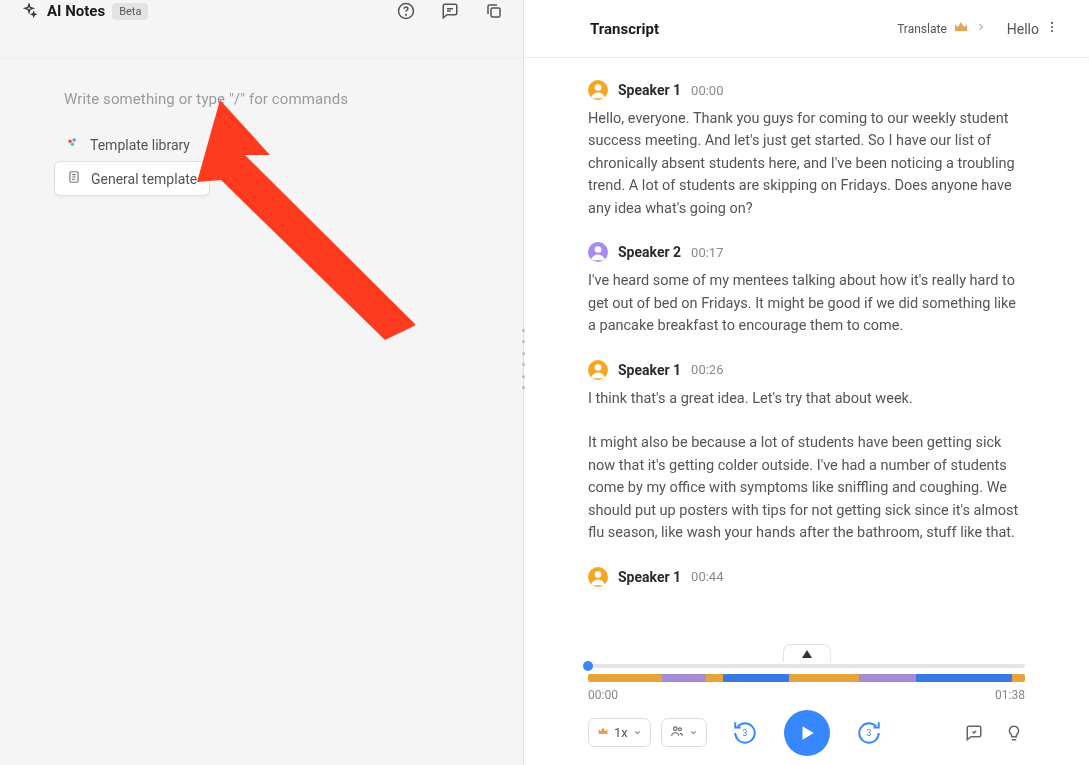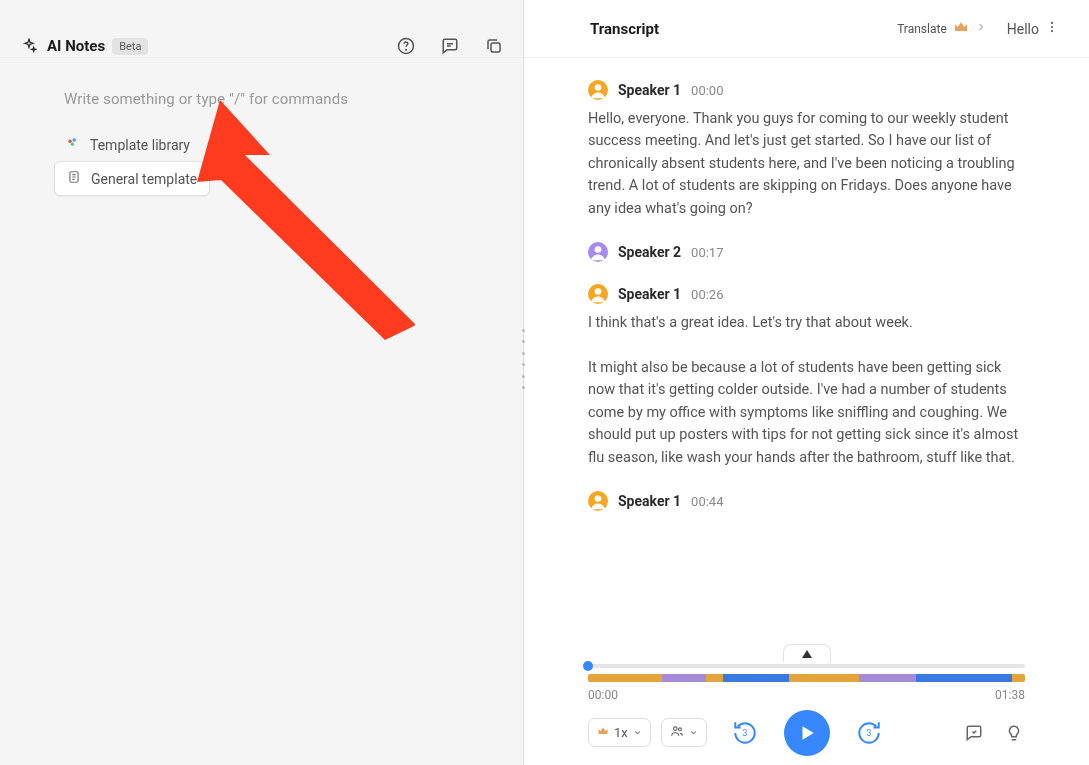--- a/index.html
+++ b/index.html
@@ -25,21 +25,21 @@
     .right-panel {
       flex: 1;
       display: flex;
       flex-direction: column;
       background: #fff;
     }
     
     .left-header {
       height: 58px;
       display: flex;
-      align-items: flex-end;
+      align-items: flex-start;
       padding: 0 18px;
       justify-content: space-between;
       border-bottom: 1px solid #eee;
     }
     .ai-notes-brand {
       display: flex;
       align-items: center;
       gap: 7px;
     }
     .ai-notes-title {
@@ -425,20 +425,21 @@
             <span class="avatar avatar-purple">
               <svg viewBox="0 0 24 24">
                 <circle cx="12" cy="12" r="12" fill="none"></circle>
                 <circle cx="12" cy="9" r="4" fill="#fff"></circle>
                 <path d="M4 22c0-4 4-7 8-7s8 3 8 7" fill="#fff"></path>
               </svg>
             </span>
             <span class="speaker-name">Speaker 2</span>
             <span class="timestamp">00:17</span>
           </div>
+          <div class="segment-text">I've heard some of my mentees talking about how it's really hard to get out of bed on Fridays. It might be good if we did something like a pancake breakfast to encourage them to come.</div>
         </div>
         <div class="segment">
           <div class="segment-header">
             <span class="avatar avatar-orange">
               <svg viewBox="0 0 24 24">
                 <circle cx="12" cy="12" r="12" fill="none"></circle>
                 <circle cx="12" cy="9" r="4" fill="#fff"></circle>
                 <path d="M4 22c0-4 4-7 8-7s8 3 8 7" fill="#fff"></path>
               </svg>
             </span>

